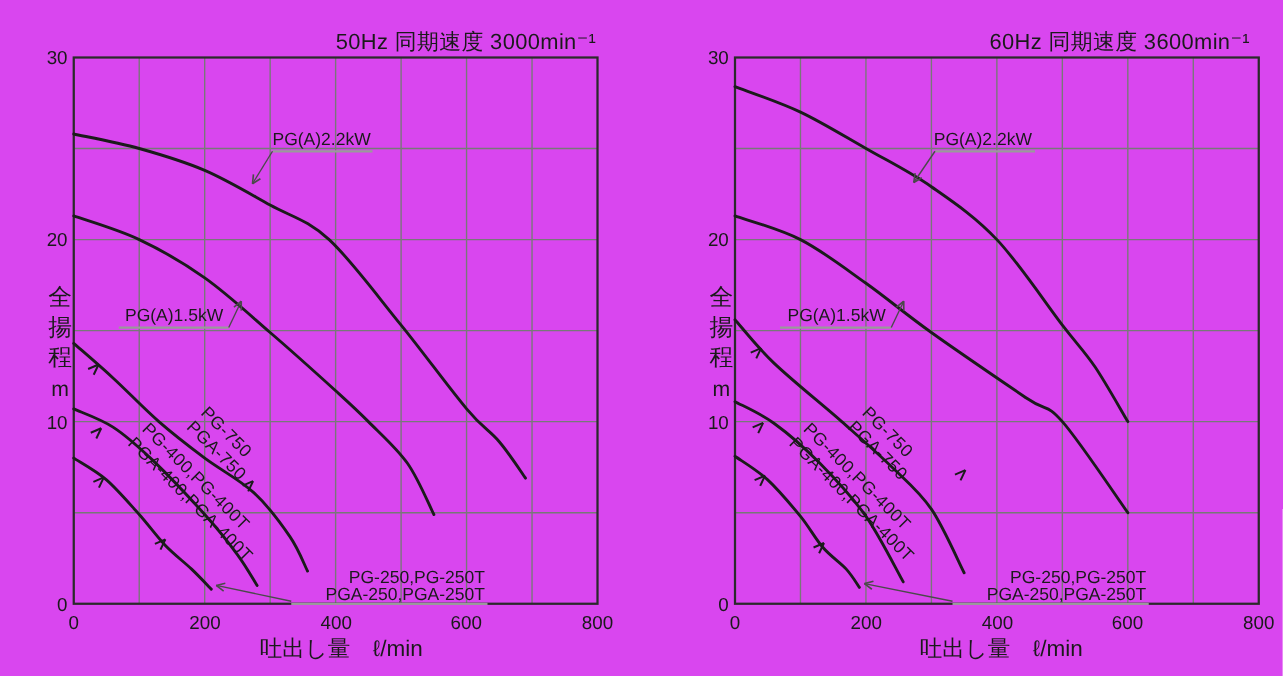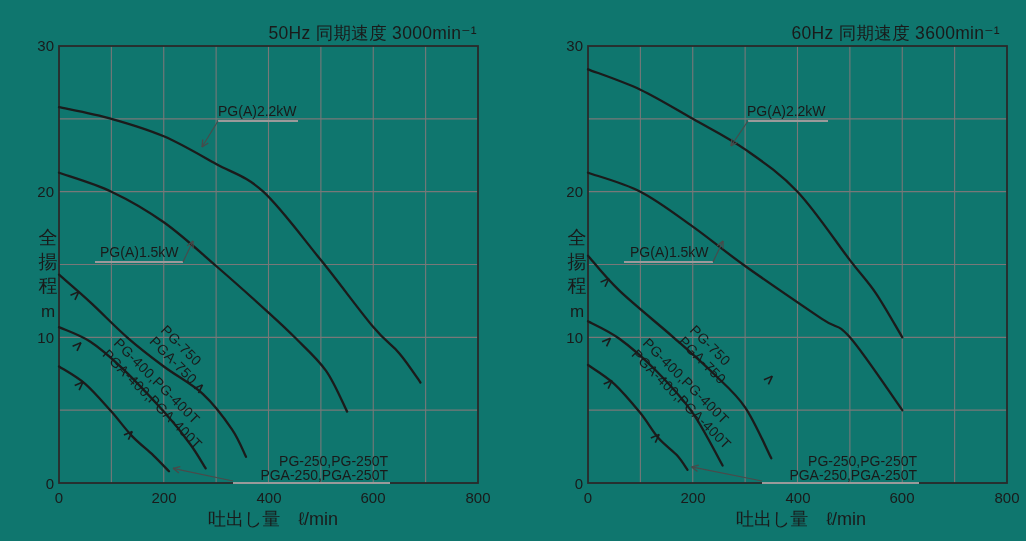--- a/index.html
+++ b/index.html
@@ -1,18 +1,18 @@
 <!DOCTYPE html>
 <html><head>
 <meta charset="utf-8">
 <style>
   html,body{margin:0;padding:0;background:#ffffff;}
   body{width:1026px;height:541px;overflow:hidden;
        font-family:"Liberation Sans","DejaVu Sans",sans-serif;}
-  #figure{position:relative;width:1026px;height:541px;background:#0f766e;}
+  #figure{position:relative;width:1026px;height:541px;background:#d946ef;}
   svg{position:absolute;top:0;display:block;}
   #chart-left{left:0;}
   #chart-right{left:513px;}
   text{fill:#1a1a1a;}
   .title{font-size:17.5px;letter-spacing:0.3px;}
   .tick{font-size:15px;}
   .ylab-cjk{font-size:19px;}
   .ylab-unit{font-size:17px;}
   .xlab{font-size:18px;}
   .clabel{font-size:14px;}

